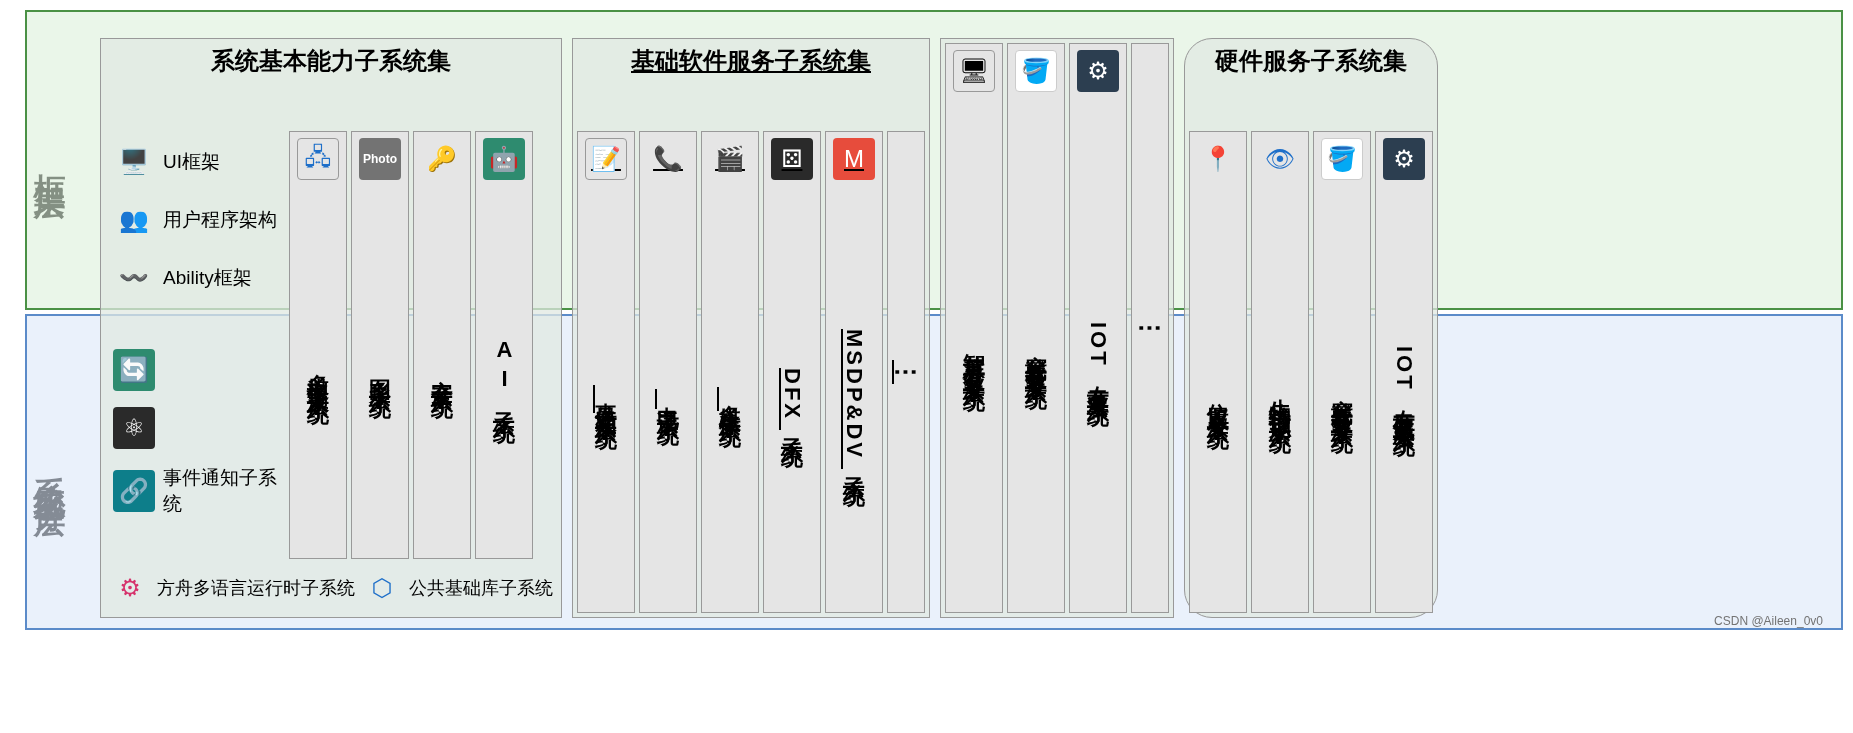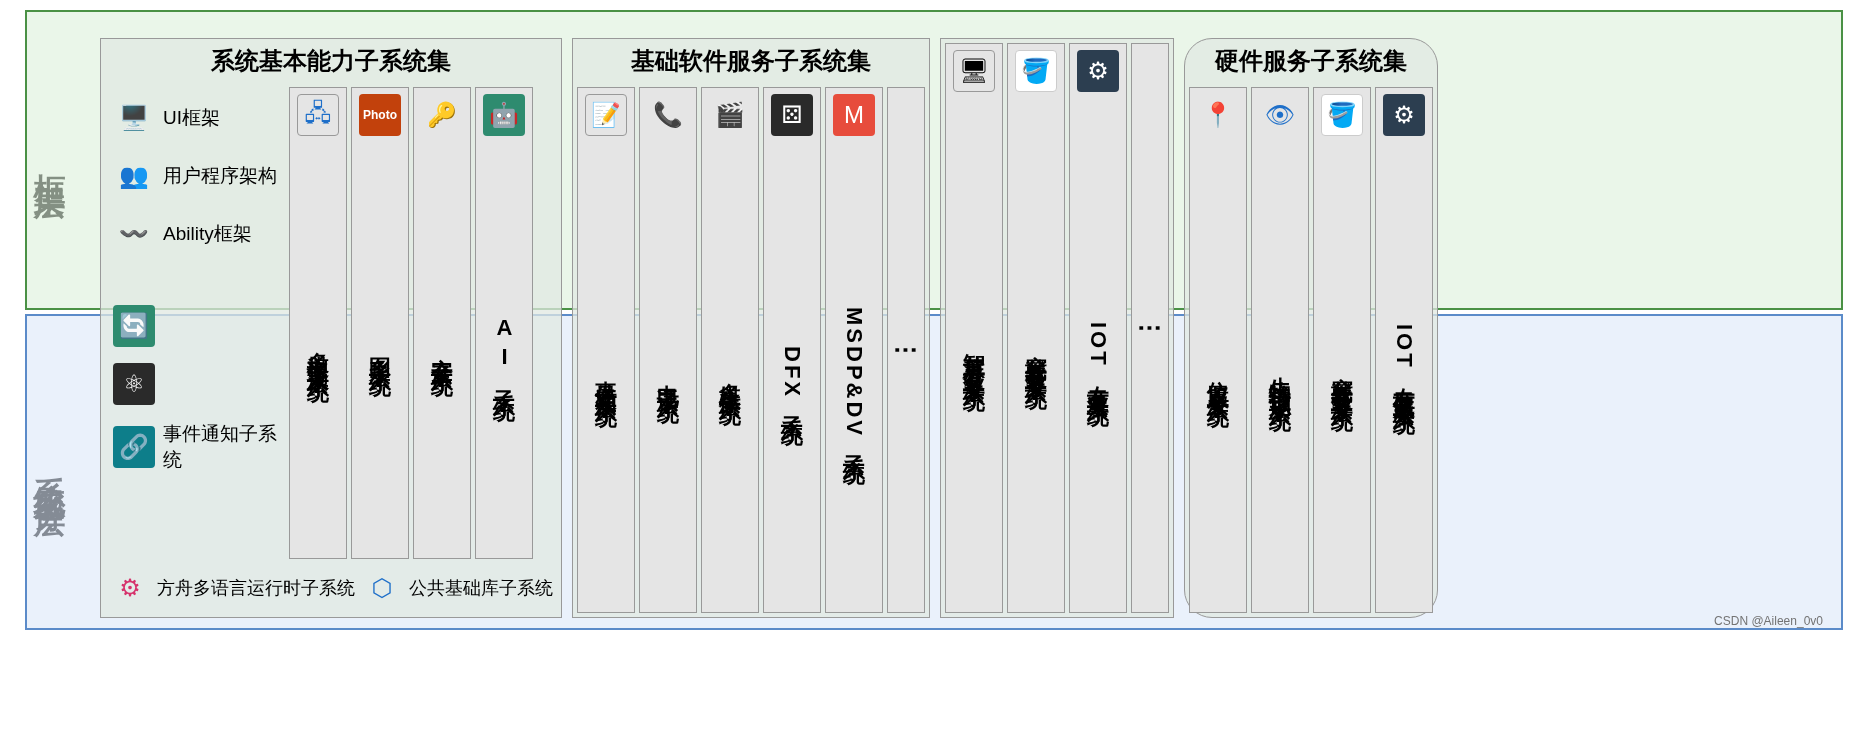--- a/index.html
+++ b/index.html
@@ -7,50 +7,50 @@
 .diagram { position: relative; display: flex; height: 620px; }
 .side-labels { width: 80px; display: flex; flex-direction: column; }
 .side-label { writing-mode: vertical-rl; text-orientation: upright; font-size: 32px; font-weight: bold; display: flex; align-items: center; justify-content: center; letter-spacing: 8px; }
 .side-label-top { height: 300px; }
 .side-label-bottom { height: 320px; }
 .layers { position: absolute; left: 15px; top: 0; right: 0; height: 100%; display: flex; flex-direction: column; z-index: 1; pointer-events: none; }
 .layer-bg { border: 2px solid; }
 .layer-top { height: 300px; background: rgba(220, 240, 218, 0.6); border-color: #4a9145; }
 .layer-bottom { flex: 1; background: rgba(220, 232, 248, 0.6); border-color: #5b8bc9; margin-top: 4px; }
 .content { flex: 1; display: flex; gap: 10px; padding: 0 10px; position: relative; z-index: 2; }
-.group { border: 1px solid #999; background: rgba(224, 232, 226, 0.75); display: flex; flex-direction: column; margin-top: 28px; margin-bottom: 12px; }
+.group { border: 1px solid #999; background: rgba(224, 232, 226, 0.75); display: flex; flex-direction: column; margin-top: 28px; margin-bottom: 12px; gap: 44px; }
 .group-title { text-align: center; font-size: 24px; font-weight: bold; padding: 6px 0; }
 .group-body { flex: 1; display: flex; padding: 4px; gap: 4px; }
 .left-stack { width: 180px; display: flex; flex-direction: column; gap: 4px; padding: 4px; }
 .left-item { display: flex; align-items: center; gap: 8px; font-size: 19px; padding: 6px 4px; }
 .icon-box { width: 42px; height: 42px; display: flex; align-items: center; justify-content: center; font-size: 24px; border-radius: 4px; flex-shrink: 0; }
 .bottom-row { display: flex; align-items: center; gap: 6px; padding: 4px; }
 .bottom-item { display: flex; align-items: center; gap: 6px; font-size: 18px; }
 .col { border: 1px solid #999; background: #e5e5e5; display: flex; flex-direction: column; align-items: center; padding: 6px 4px; width: 58px; }
 .col-icon { width: 42px; height: 42px; display: flex; align-items: center; justify-content: center; font-size: 24px; border-radius: 4px; margin-bottom: 12px; }
 .col-text { writing-mode: vertical-rl; text-orientation: upright; font-size: 22px; font-weight: bold; letter-spacing: 4px; flex: 1; display: flex; align-items: center; justify-content: center; }
 .col-text-mixed { writing-mode: vertical-lr; font-size: 22px; font-weight: bold; letter-spacing: 3px; flex: 1; display: flex; align-items: center; justify-content: center; }
 .col-ellipsis { border: 1px solid #999; background: #e5e5e5; width: 38px; display: flex; align-items: center; justify-content: center; writing-mode: vertical-rl; font-size: 24px; font-weight: bold; }
 .group1 { flex: 0 0 auto; }
 .group1 .group-body { flex-direction: column; }
 .g1-main { flex: 1; display: flex; gap: 4px; }
-.group2 { flex: 0 0 auto; }
+.group2 { flex: 0 0 auto; text-decoration: underline; }
 .group3 { flex: 0 0 auto; }
 .group4 { flex: 0 0 auto; border-radius: 28px; }
 .watermark { position: absolute; bottom: 2px; right: 20px; font-size: 12px; color: #737373; z-index: 5; }
 .ic-blue { color: #1e6fc9; }
 .ic-green { background: #2e8b6f; color: #fff; }
 .ic-dark { background: #2a2a2a; color: #fff; }
 .ic-teal { background: #0d7e8a; color: #fff; border: 2px solid #0d7e8a; }
 .ic-pink { color: #d6336c; }
 .ic-outline { border: 1px solid #999; }
 .ic-red { background: #e74c3c; color: #fff; }
 .ic-white { background: #fff; border: 1px solid #ccc; }
 .ic-navy { background: #2c3e50; color: #fff; }
-.ic-lightblue { background:#c2410c; color:#fff; font-size:12px; font-weight:bold; }
+.ic-lightblue { background:#737373; color:#fff; font-size:12px; font-weight:bold; }
 </style>
 </head>
 <body>
 
 <div class="diagram">
   <div class="layers">
     <div class="layer-bg layer-top"></div>
     <div class="layer-bg layer-bottom"></div>
   </div>
 

